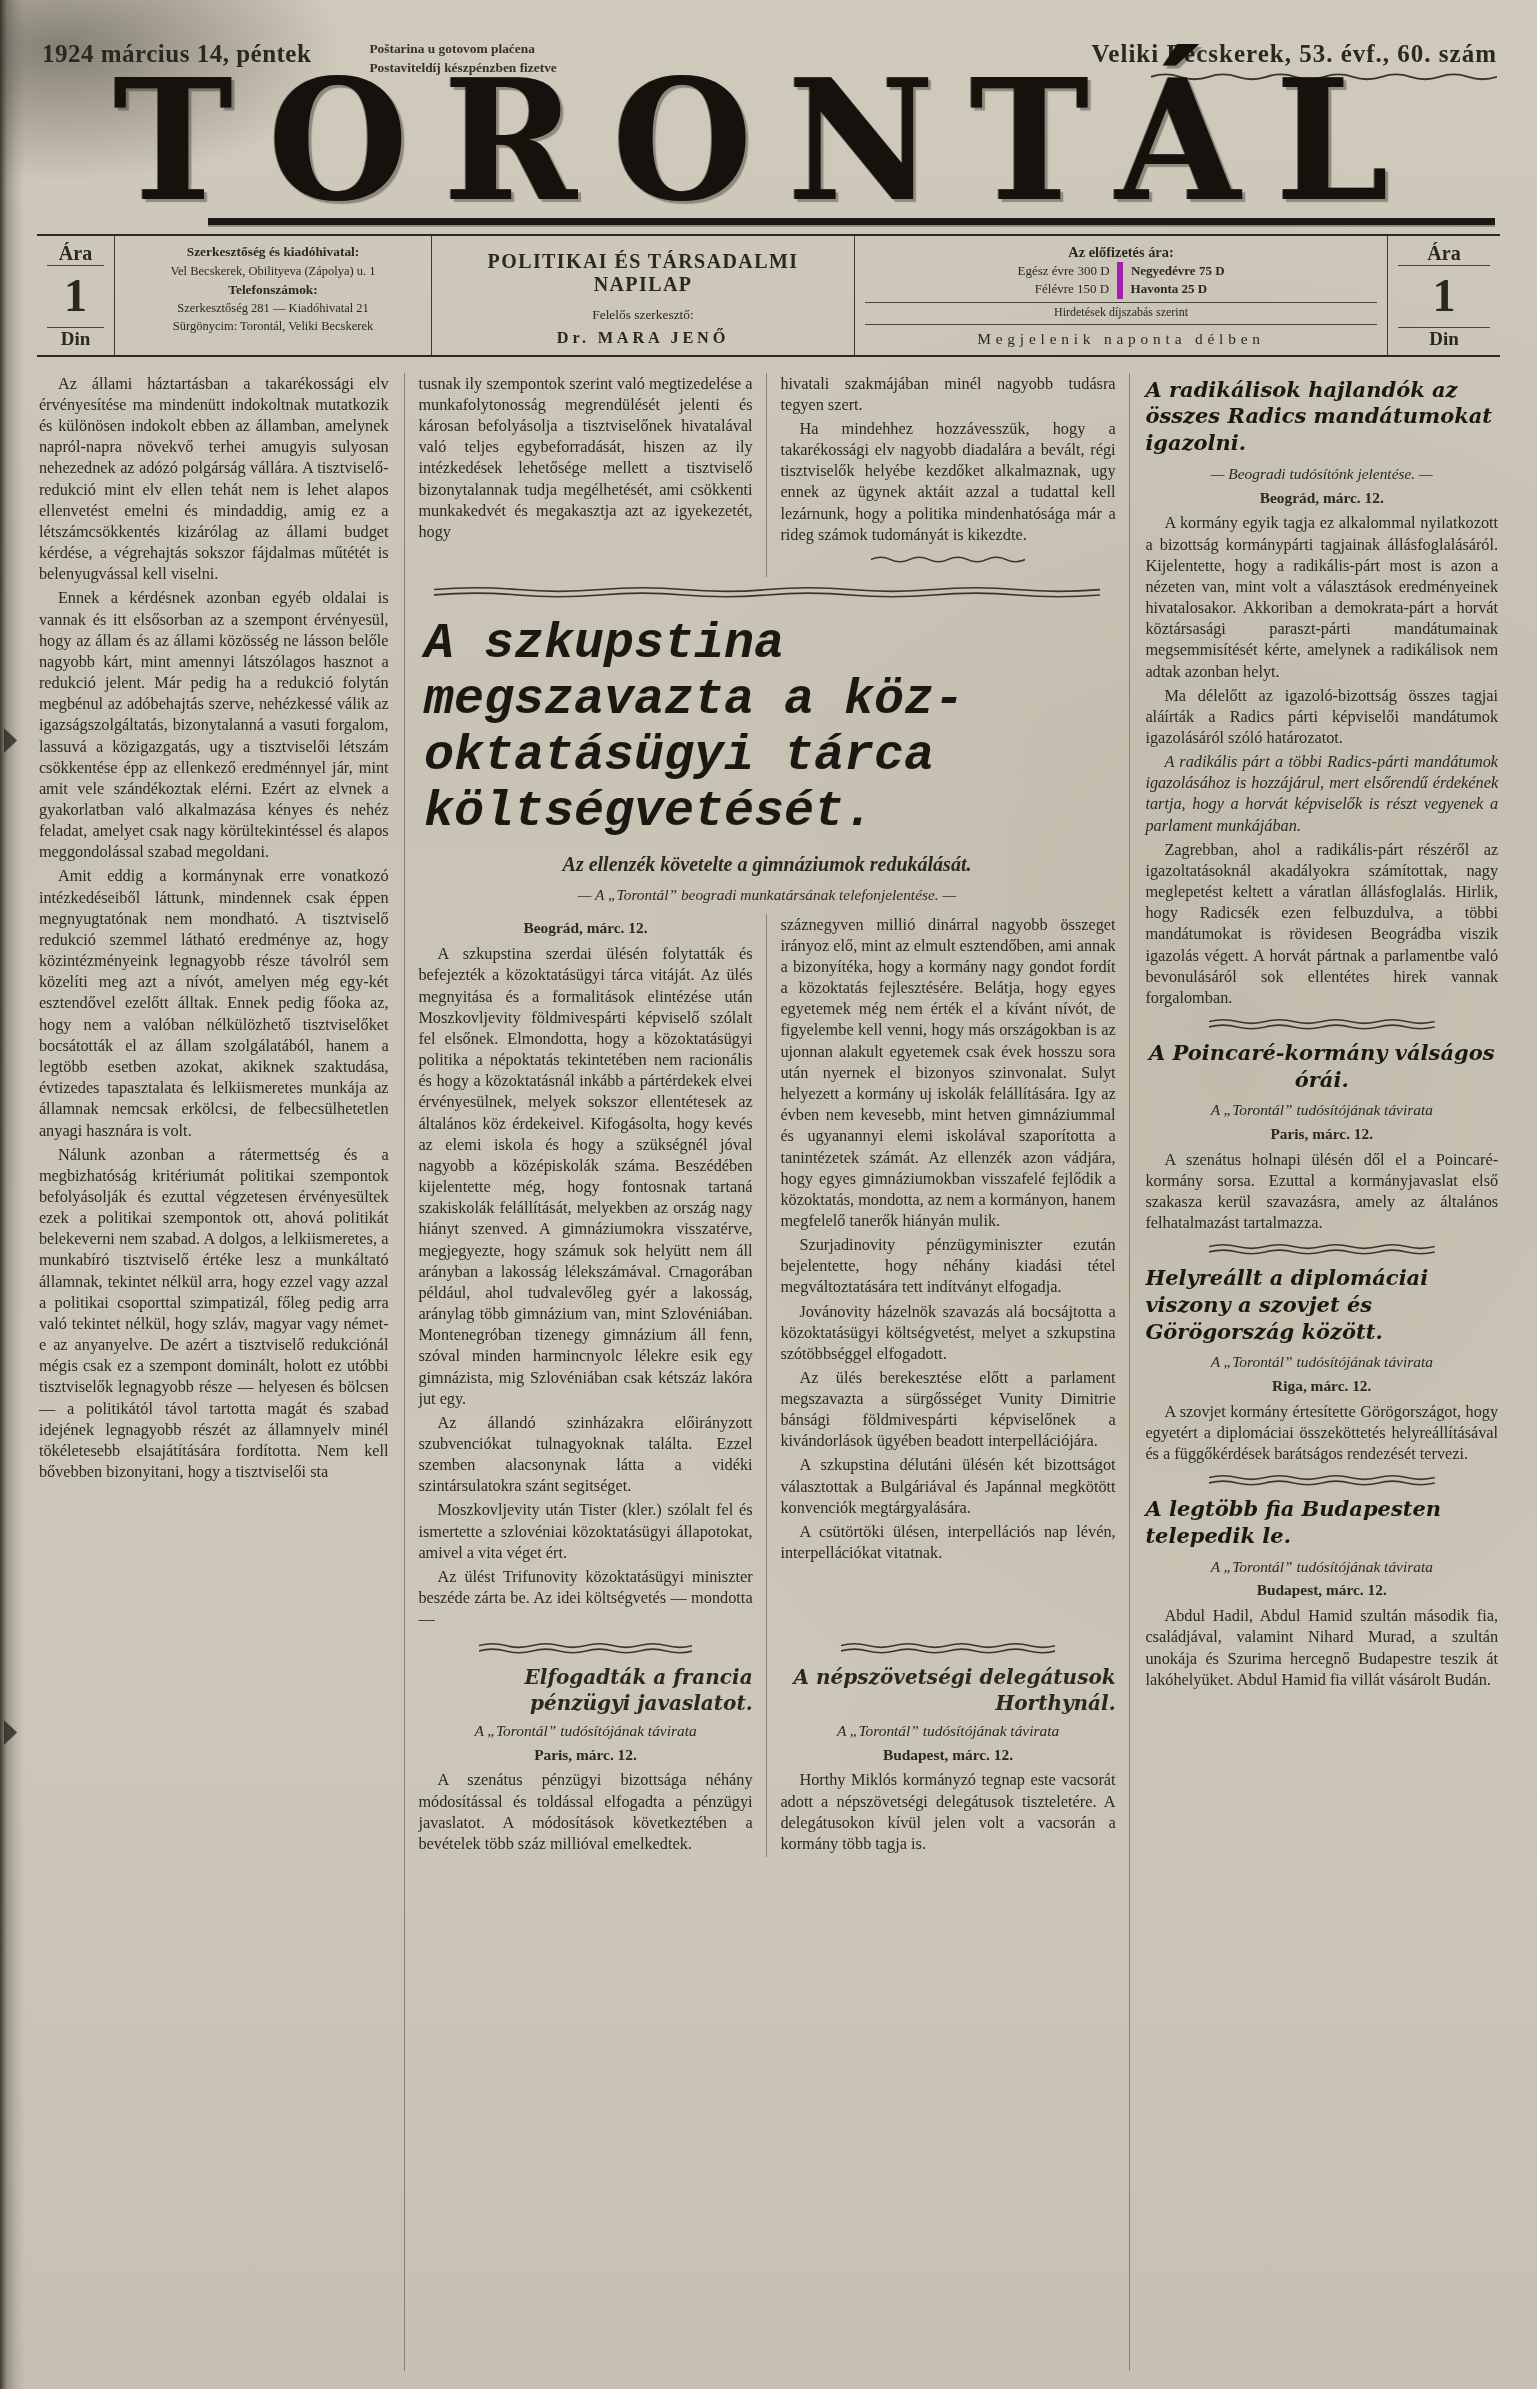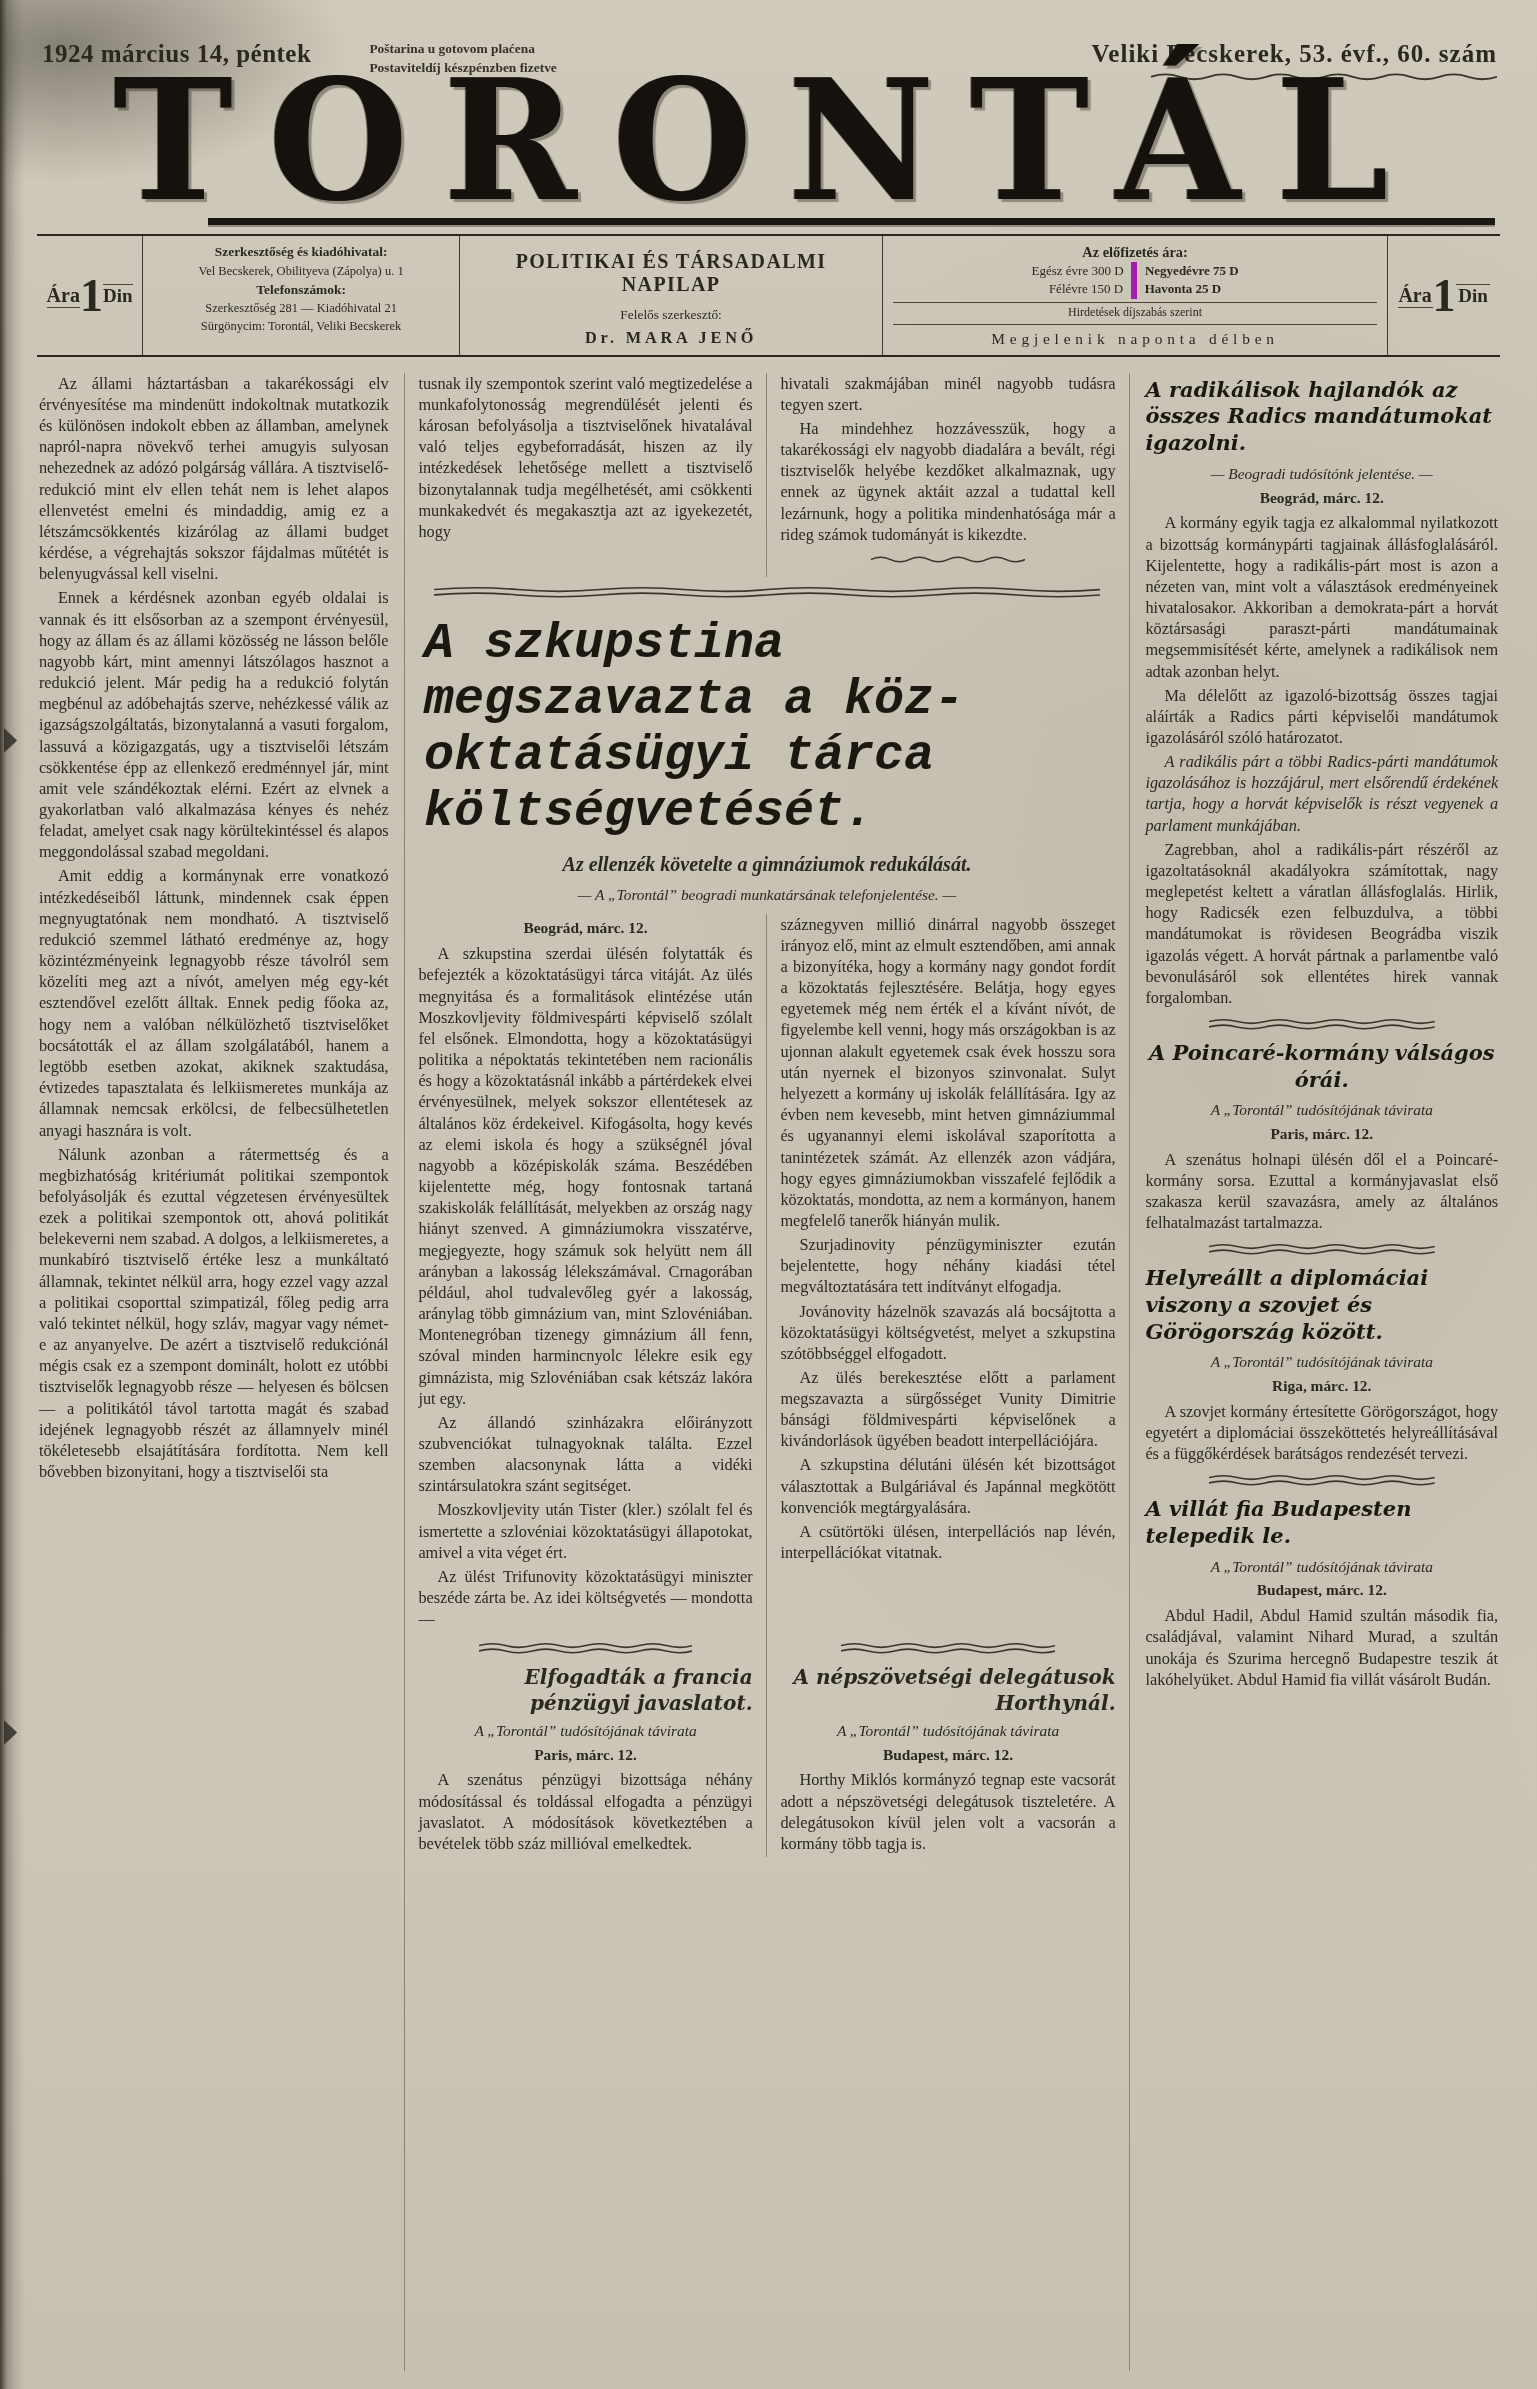--- a/index.html
+++ b/index.html
@@ -35,21 +35,21 @@
   .masthead-rule { height:6.7px; background:#1b1712; margin:5.8px 42px 0 208px; box-shadow:0 1.9px 0 rgba(27,23,18,.35); }
 
   
   .infobox {
     display:flex; margin:9.6px 37px 0 37px;
     border-top:2.9px double #2c2820; border-bottom:2.9px solid #2c2820;
     min-height:96px;
   }
   .cell { padding:5.8px 9.6px; }
   .cell + .cell { border-left:1.9px solid #3e392f; }
-  .c-price { flex:0 0 77px; display:flex; flex-direction:row; align-items:center; justify-content:space-between; text-align:center; }
+  .c-price { flex:0 0 77px; display:flex; flex-direction:column; align-items:center; justify-content:space-between; text-align:center; }
   .c-price.right { flex:0 0 113px; }
   .c-price .lbl { font-size:20px; font-weight:bold; border-bottom:1px solid #4a4438; width:100%; }
   .c-price .val { font-size:46px; font-weight:bold; line-height:1; }
   .c-price .unit { font-size:19px; font-weight:bold; border-top:1px solid #4a4438; width:100%; }
   .c-office { flex:0 0 317px; font-size:13.4px; text-align:center; line-height:1.45; }
   .c-office .b { font-weight:bold; }
   .c-office .sm { font-size:12.5px; }
   .c-center { flex:0 0 423px; text-align:center; display:flex; flex-direction:column; justify-content:space-between; padding-bottom:7.7px; }
   .c-center .type { font-size:20px; letter-spacing:1.4px; font-weight:bold; padding-top:7.7px; }
   .c-center .ed-label { font-size:13.4px; margin-top:5.8px; }
@@ -285,21 +285,21 @@
       <div class="dateline">Riga, márc. 12.</div>
       <p class="body">A szovjet kormány értesítette Görögországot, hogy egyetért a diplomáciai összeköttetés helyreállításával és a függőkérdések barátságos rendezését tervezi.</p>
     </article>
 
     <svg class="wave" viewBox="0 0 320 14" preserveAspectRatio="none">
       <path d="M0 4 Q 20 0 40 4 T 80 4 T 120 4 T 160 4 T 200 4 T 240 4 T 280 4 T 320 4"></path>
       <path d="M0 10 Q 20 6 40 10 T 80 10 T 120 10 T 160 10 T 200 10 T 240 10 T 280 10 T 320 10"></path>
     </svg>
 
     <article>
-      <h2 class="a4-title">A villát fia Budapesten telepedik le.</h2>
+      <h2 class="a4-title">A legtöbb fia Budapesten telepedik le.</h2>
       <div class="byline">A „Torontál” tudósítójának távirata</div>
       <div class="dateline">Budapest, márc. 12.</div>
       <p class="body">Abdul Hadil, Abdul Hamid szultán második fia, családjával, valamint Nihard Murad, a szultán unokája és Szurima hercegnő Budapestre teszik át lakóhelyüket. Abdul Hamid fia villát vásárolt Budán.</p>
     </article>
 
   </section>
 </main>
 
 
 </body></html>

